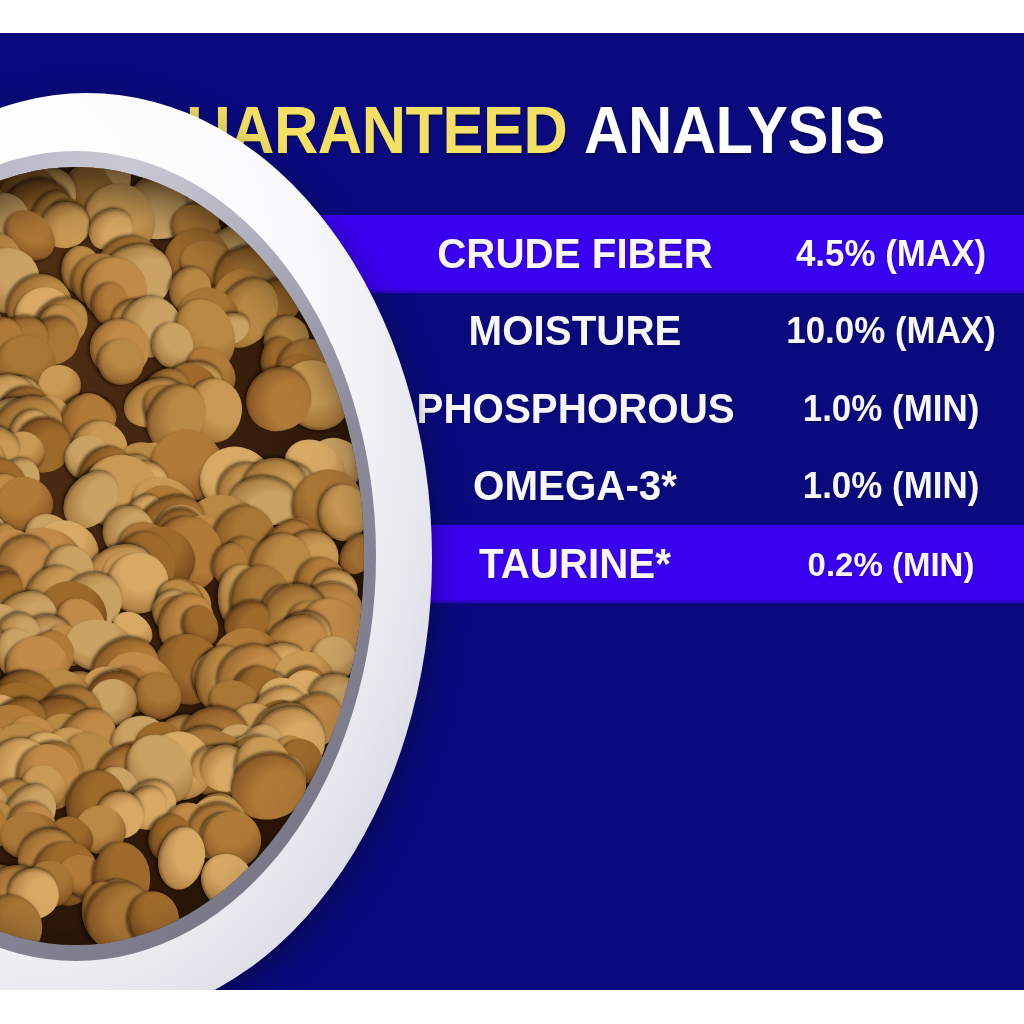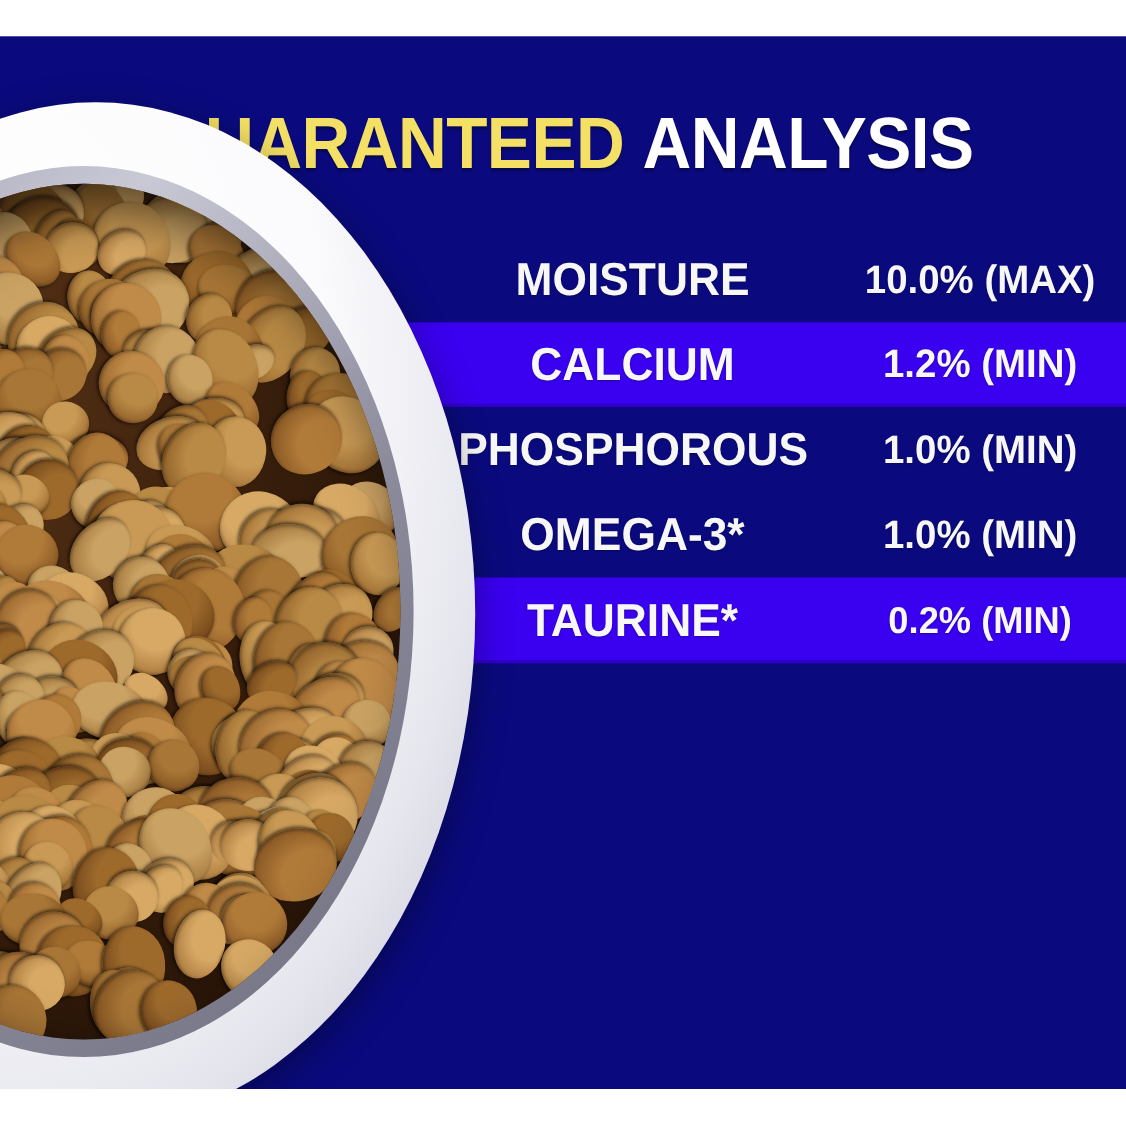--- a/index.html
+++ b/index.html
@@ -162,27 +162,27 @@
 </head>
 <body>
 
 <div id="stage">
 
   <div id="panel">
 
     <h1 id="title"><span class="g">GUARANTEED</span><span class="a">&nbsp;</span><span class="a">ANALYSIS</span></h1>
 
     <div id="rows">
+        <div class="row light">
+          <div class="cell cell-label">CRUDE FIBER</div>
+          <div class="cell cell-value">4.5% (MAX)</div>
+        </div>
         <div class="row dark">
           <div class="cell cell-label">MOISTURE</div>
           <div class="cell cell-value">10.0% (MAX)</div>
-        </div>
-        <div class="row light">
-          <div class="cell cell-label">CALCIUM</div>
-          <div class="cell cell-value">1.2% (MIN)</div>
         </div>
         <div class="row dark">
           <div class="cell cell-label">PHOSPHOROUS</div>
           <div class="cell cell-value">1.0% (MIN)</div>
         </div>
         <div class="row dark">
           <div class="cell cell-label">OMEGA-3*</div>
           <div class="cell cell-value">1.0% (MIN)</div>
         </div>
         <div class="row light">

